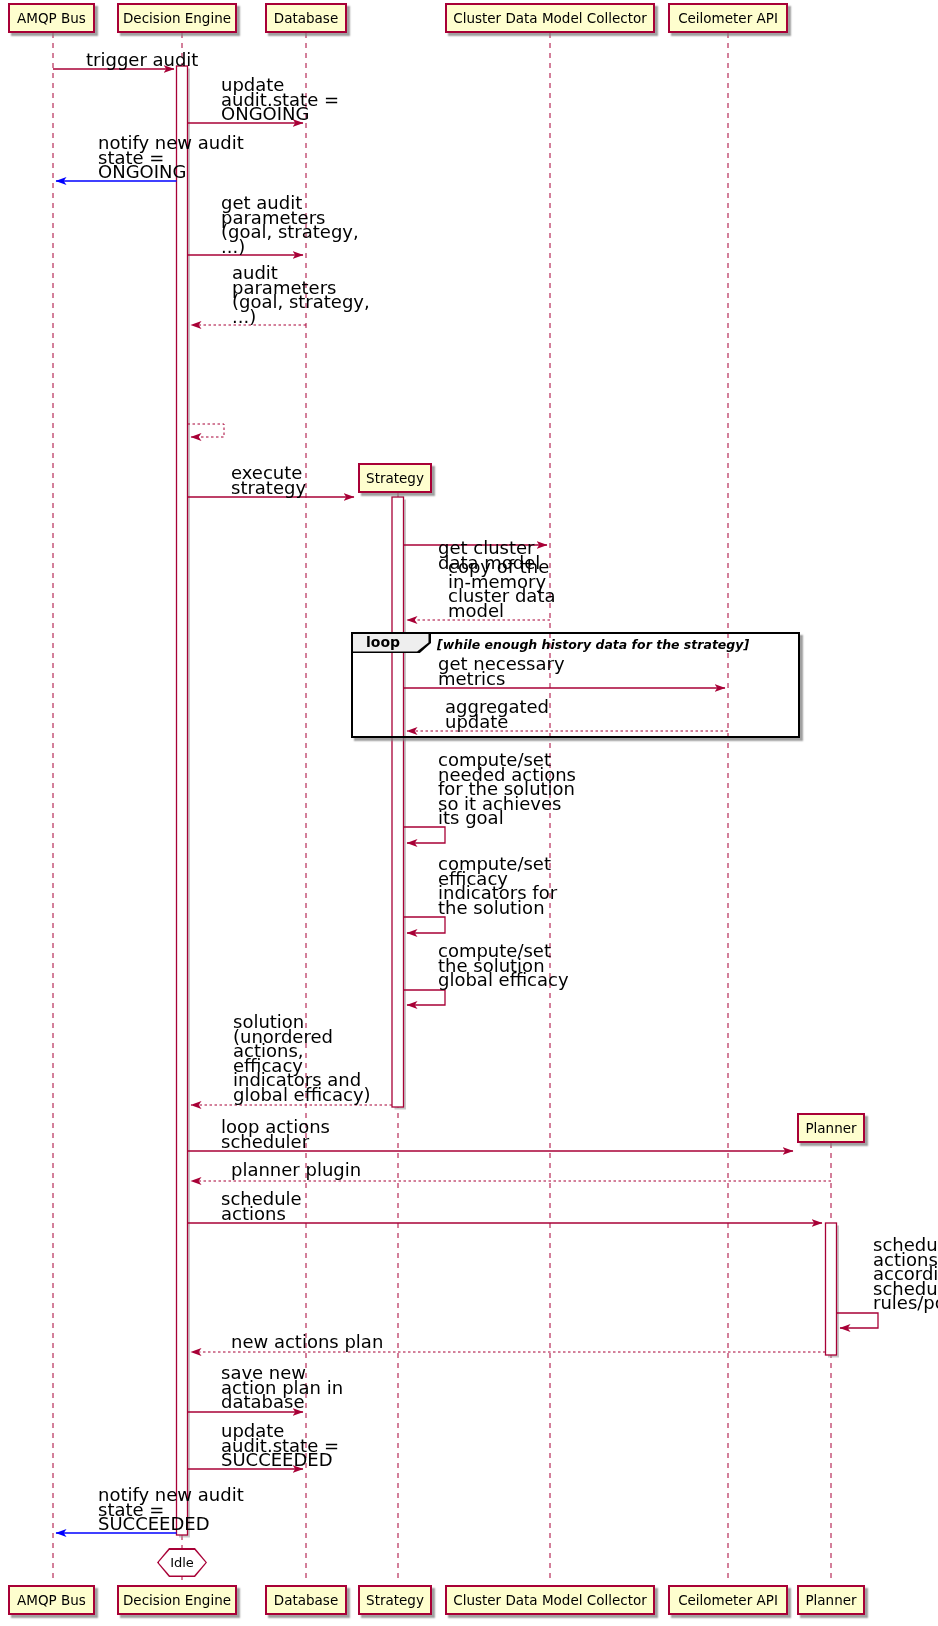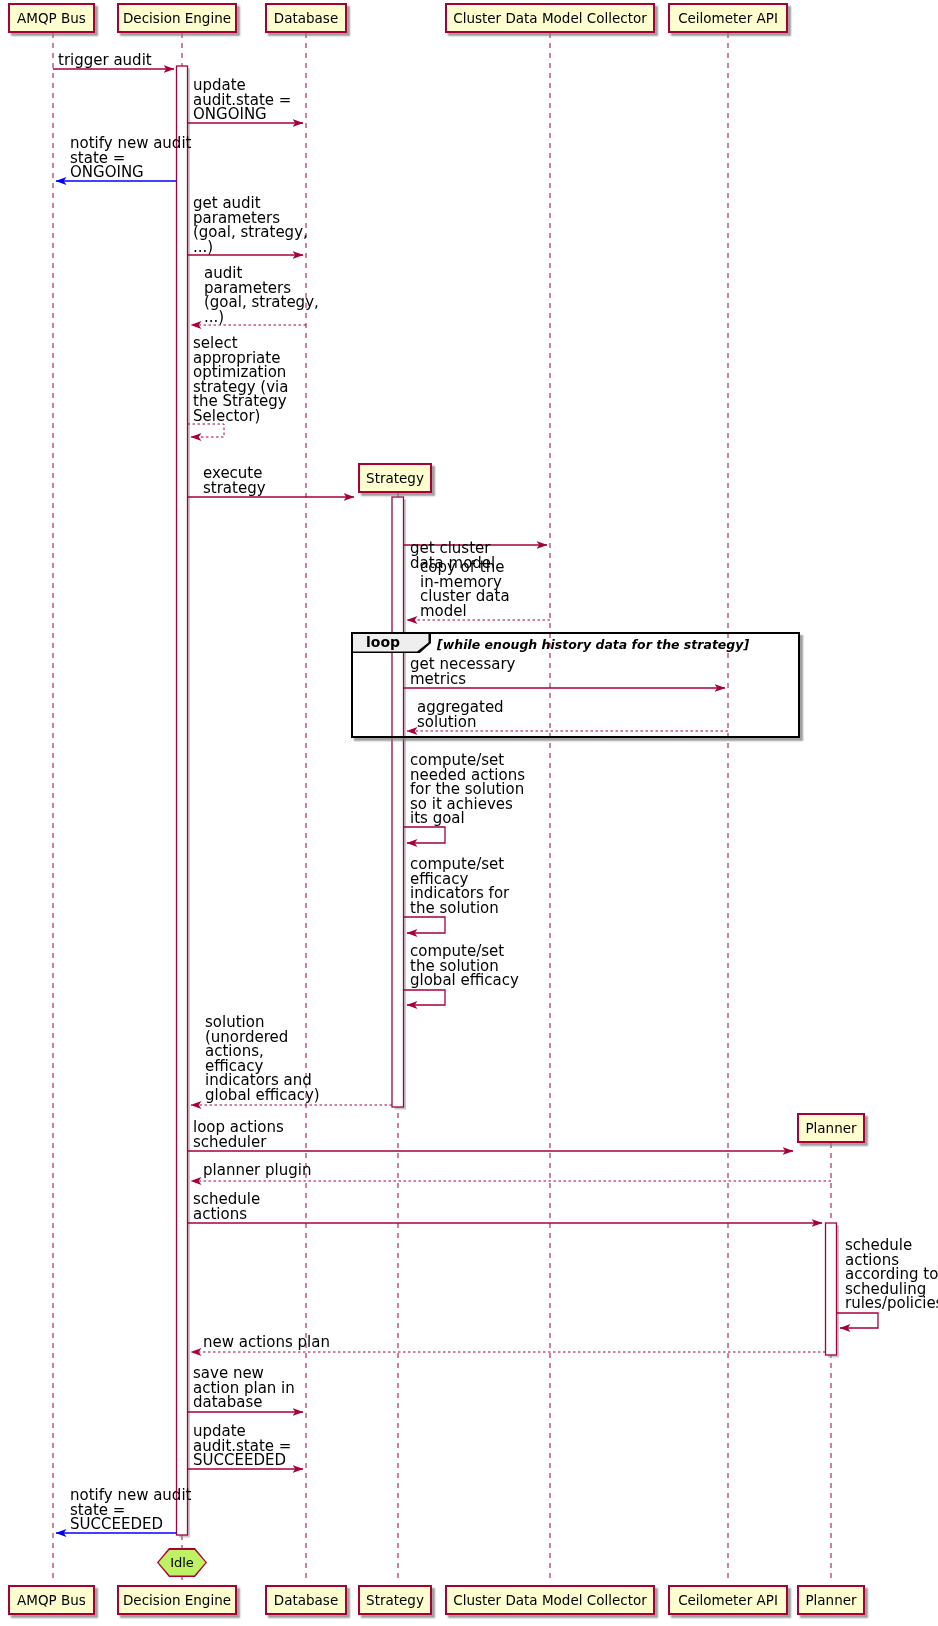--- a/index.html
+++ b/index.html
@@ -1,40 +1,40 @@
 <!DOCTYPE html>
 <html><head>
 <meta charset="utf-8">
 <style>
   html,body{margin:0;padding:0;background:#fff;}
   #diagram{position:relative;width:938px;height:1626px;background:#fff;
     font-family:"DejaVu Sans",sans-serif;color:#000;overflow:hidden;}
   .box{position:absolute;height:26px;background:#FEFECE;border:2px solid #A80036;
     display:flex;align-items:center;justify-content:center;font-size:13.5px;
     white-space:nowrap;box-shadow:3px 3px 1.5px rgba(130,130,130,0.75);z-index:5;}
-  .msg{position:absolute;font-size:15px;line-height:14.5px;white-space:pre-line;z-index:4;}
+  .msg{position:absolute;font-size:18px;line-height:14.5px;white-space:pre-line;z-index:4;margin-left:28px;}
   svg.layer{position:absolute;left:0;top:0;z-index:2;}
   .ll{stroke:#A80036;stroke-width:1;stroke-dasharray:5,5;}
   .bar{fill:#ffffff;stroke:#A80036;stroke-width:1.3;}
   .barshadow{fill:#9a9a9a;opacity:0.55;}
   .am{stroke:#A80036;stroke-width:1.3;fill:none;}
   .ad{stroke:#A80036;stroke-width:1;stroke-dasharray:2.5,2.5;fill:none;}
   .ab{stroke:#0000FF;stroke-width:1.3;fill:none;}
   .frame{position:absolute;left:351px;top:632px;width:445px;height:102px;
     border:2px solid #000;box-shadow:3px 3px 1.5px rgba(130,130,130,0.75);z-index:3;}
   .pent-o{position:absolute;left:351px;top:632px;width:80px;height:21px;background:#000;
     clip-path:polygon(0 0,100% 0,100% 52%,86% 100%,0 100%);z-index:4;}
   .pent-i{position:absolute;left:1.5px;top:1.5px;width:76px;height:18px;background:#EEEEEE;
     clip-path:polygon(0 0,100% 0,100% 50%,85% 100%,0 100%);}
   .loop-label{position:absolute;left:366px;top:634px;font-size:14px;font-weight:bold;z-index:5;}
   .loop-cond{position:absolute;left:437px;top:637px;font-size:12.5px;font-weight:bold;z-index:4;font-style:italic;}
   .hex-o{position:absolute;left:157px;top:1548px;width:50px;height:29px;background:#A80036;
     clip-path:polygon(24% 0,76% 0,100% 50%,76% 100%,24% 100%,0 50%);
     filter:drop-shadow(2px 2px 1px rgba(130,130,130,0.75));z-index:5;}
-  .hex-i{position:absolute;left:1.5px;top:1.5px;width:47px;height:26px;background:#bef264;
+  .hex-i{position:absolute;left:1.5px;top:1.5px;width:47px;height:26px;background:#ffffff;
     clip-path:polygon(24% 0,76% 0,100% 50%,76% 100%,24% 100%,0 50%);
     display:flex;align-items:center;justify-content:center;font-size:13px;}
 </style>
 </head>
 <body>
 
 <div id="diagram">
 
   <svg class="layer" width="938" height="1626">
     <defs>
@@ -108,38 +108,32 @@
 state =
 ONGOING</div>
   <div class="msg" style="left:193px;top:196px">get audit
 parameters
 (goal, strategy,
 ...)</div>
   <div class="msg" style="left:204px;top:266px">audit
 parameters
 (goal, strategy,
 ...)</div>
-  <div class="msg" style="left:193px;top:336px">select
-appropriate
-optimization
-strategy (via
-the Strategy
-Selector)</div>
   <div class="msg" style="left:203px;top:466px">execute
 strategy</div>
   <div class="msg" style="left:410px;top:541px">get cluster
 data model</div>
   <div class="msg" style="left:420px;top:560px">copy of the
 in-memory
 cluster data
 model</div>
   <div class="msg" style="left:410px;top:657px">get necessary
 metrics</div>
   <div class="msg" style="left:417px;top:700px">aggregated
-solution</div>
+update</div>
   <div class="msg" style="left:410px;top:753px">compute/set
 needed actions
 for the solution
 so it achieves
 its goal</div>
   <div class="msg" style="left:410px;top:857px">compute/set
 efficacy
 indicators for
 the solution</div>
   <div class="msg" style="left:410px;top:944px">compute/set

